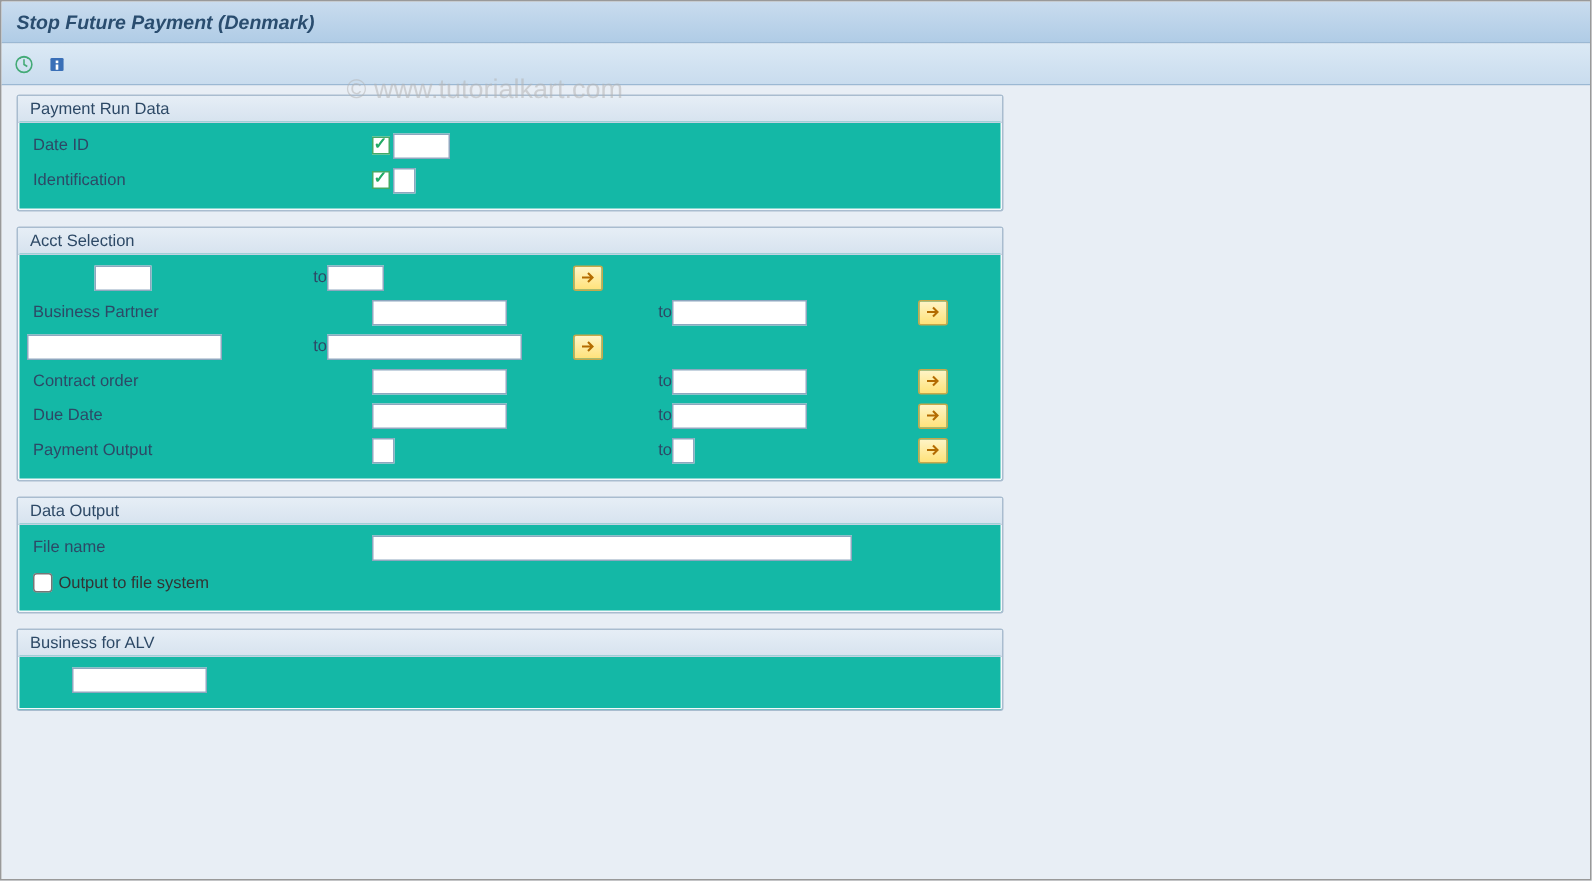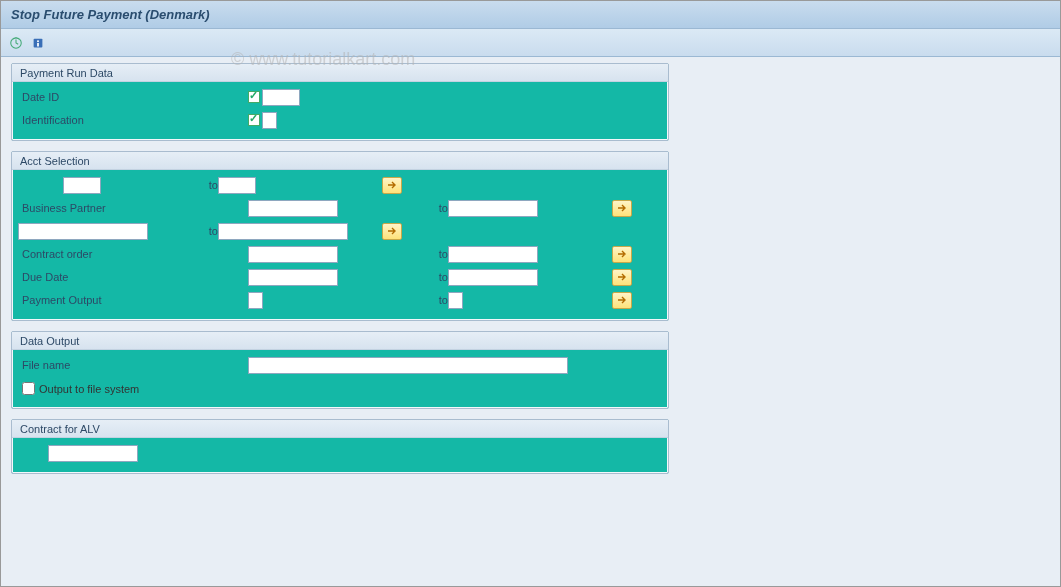--- a/index.html
+++ b/index.html
@@ -308,21 +308,21 @@
       <div class="row">
         <label class="checkbox-wrap">
           <input type="checkbox" style="">
           <span>Output to file system</span>
         </label>
       </div>
     </div>
   </div>
 
   <div class="group">
-    <div class="group-title">Contract for ALV</div>
+    <div class="group-title">Business for ALV</div>
     <div class="group-body">
       <div class="row">
         <div style="width:30px"></div>
         <span class="cell-input"><input type="text" class="w-90" value="" style=""></span>
       </div>
     </div>
   </div>
 
 </div>
 

